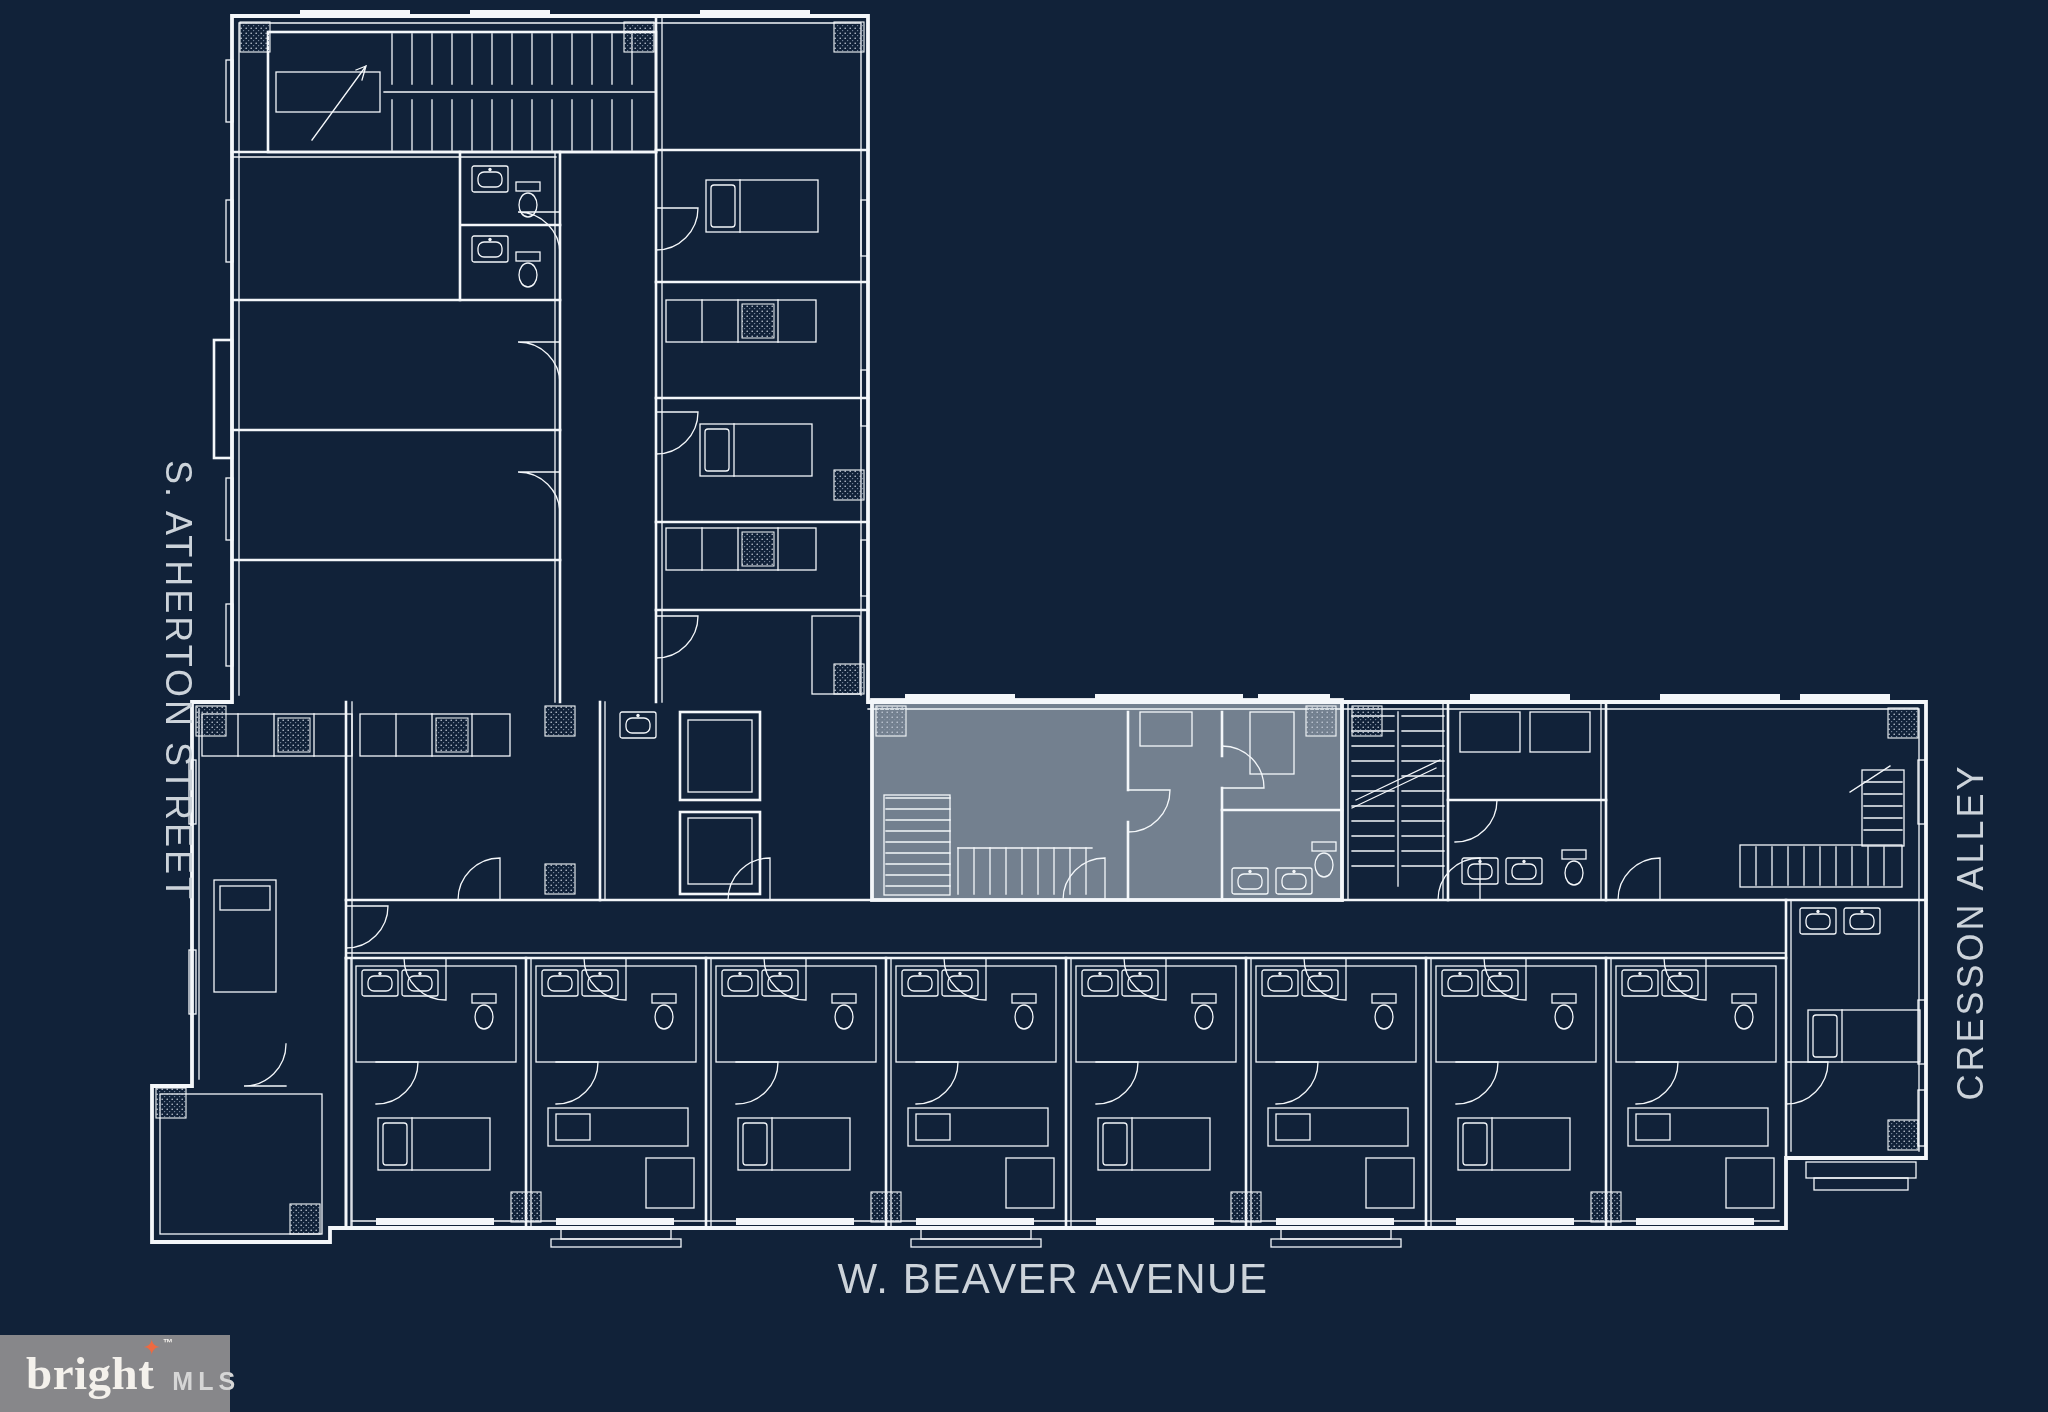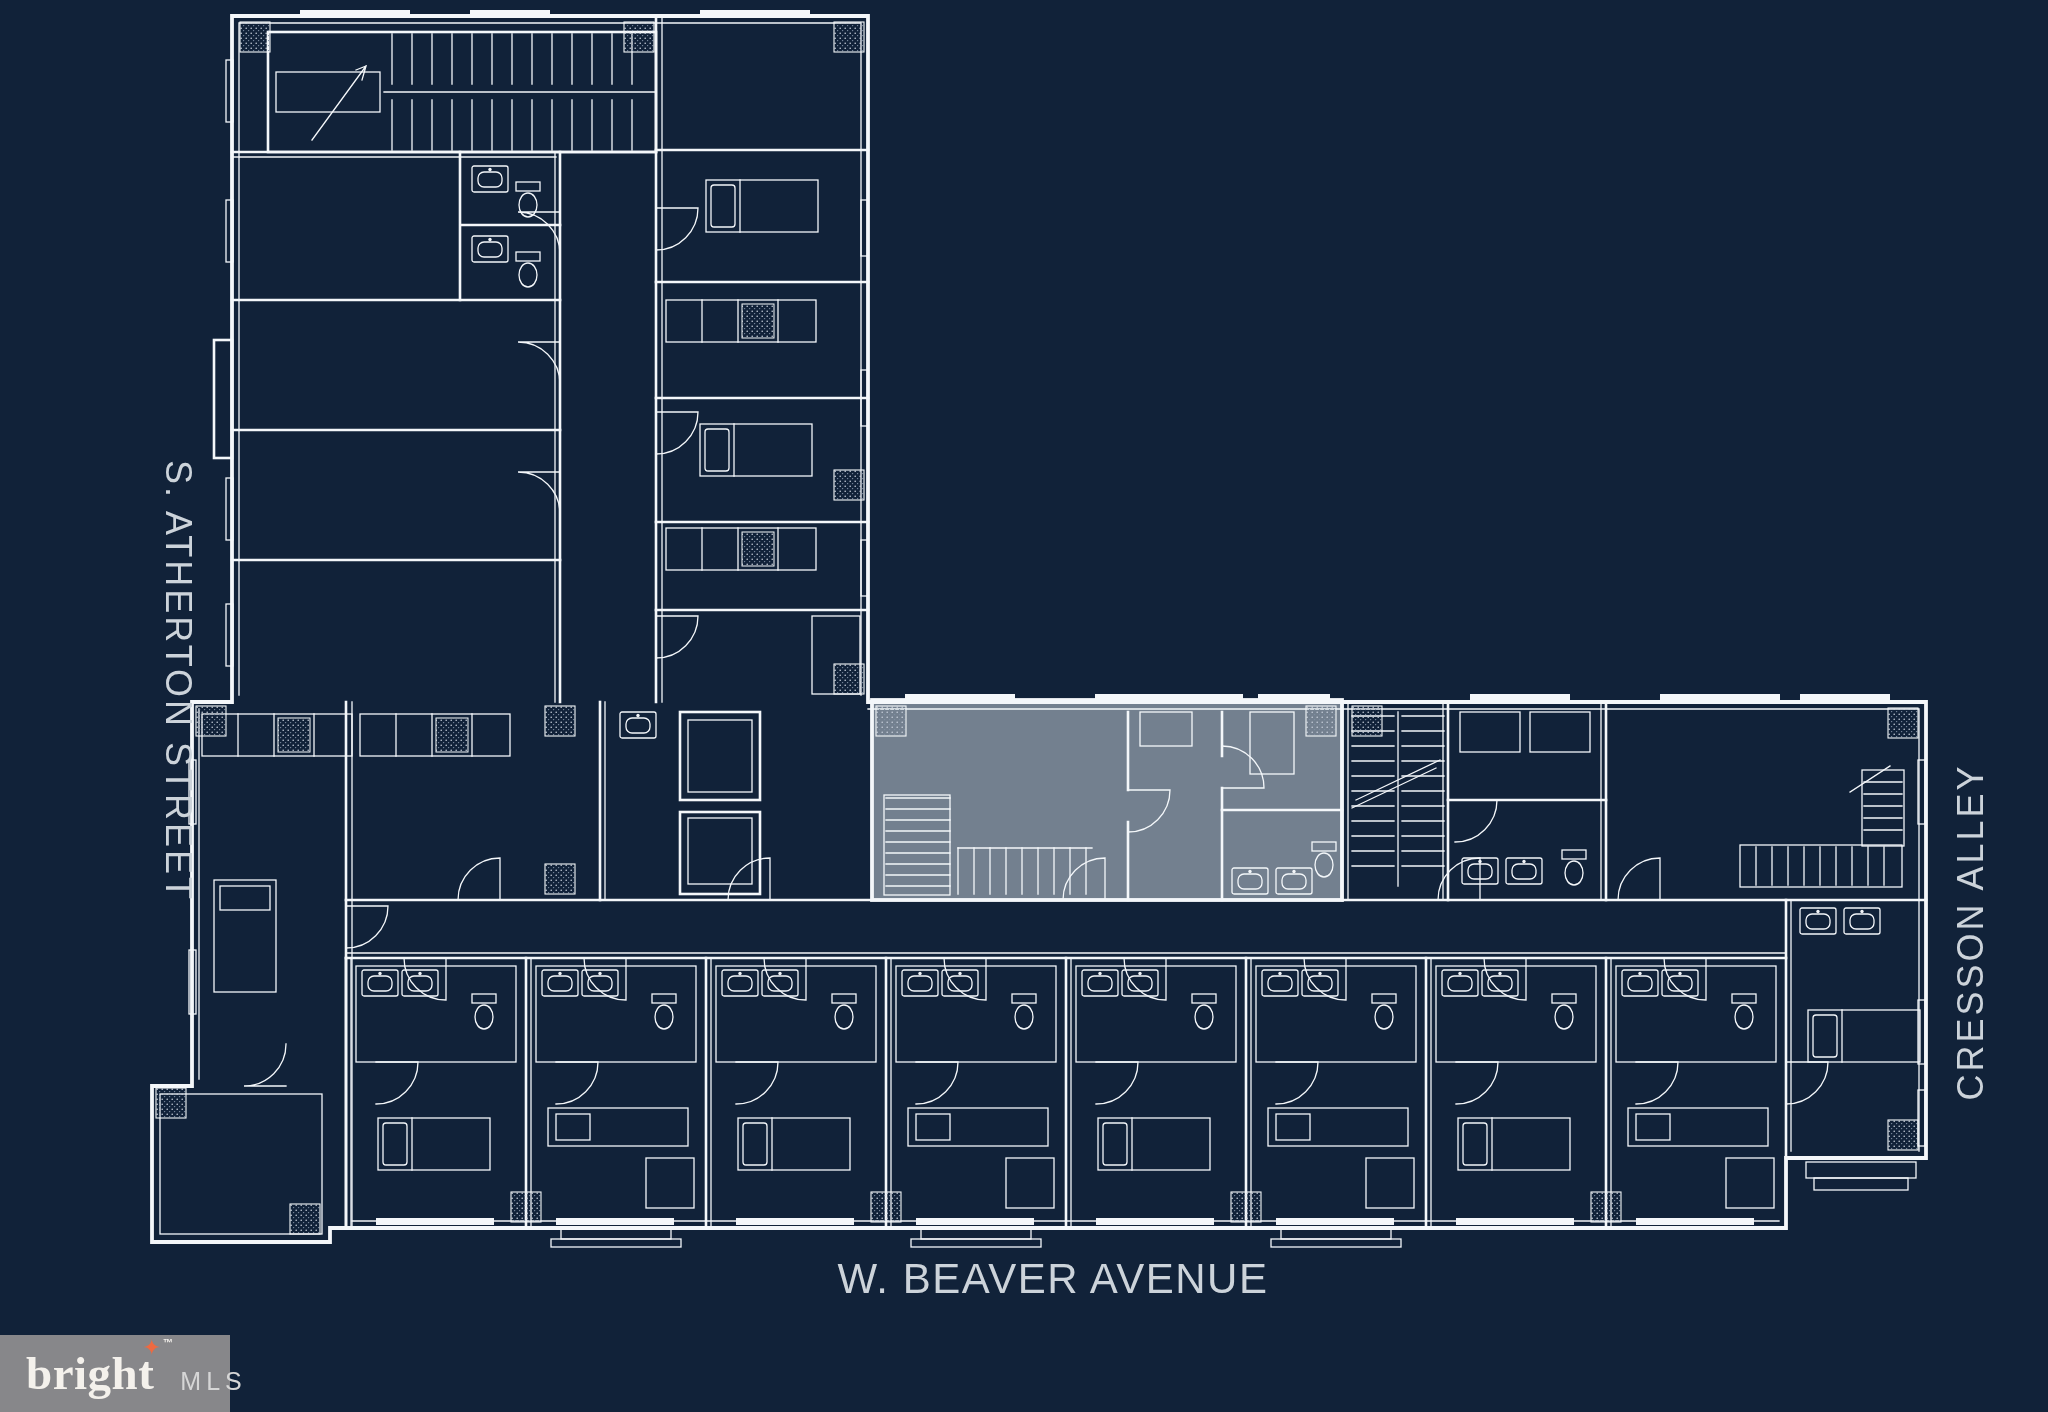--- a/index.html
+++ b/index.html
@@ -13,21 +13,21 @@
   .street{font-family:"Liberation Sans",sans-serif;fill:var(--label,#ccd3da);letter-spacing:3px;}
   .street-b{font-size:42px;letter-spacing:1.5px;}
   .street-v{font-size:36px;}
   .logo{position:absolute;left:0;top:1335px;width:230px;height:77px;background:var(--logo-bg,#87878a);
         display:flex;align-items:center;padding-left:26px;box-sizing:border-box;}
   .brand{font-family:"Liberation Serif",serif;font-weight:700;font-size:47px;line-height:1;
          color:var(--logo-text,#f4f1ec);position:relative;letter-spacing:0.5px;}
   .star{position:absolute;right:-7px;top:-13px;color:var(--logo-star,#ed6a41);font-size:22px;font-weight:400;}
   .tm{position:absolute;right:-19px;top:-12px;font-size:10px;color:var(--logo-text,#f4f1ec);font-family:"Liberation Sans",sans-serif;}
   .mls{font-family:"Liberation Sans",sans-serif;font-size:25px;color:var(--logo-mls,#d6d6d6);
-       letter-spacing:5px;margin-left:26px;margin-top:16px;}
+       letter-spacing:5px;margin-left:18px;margin-top:16px;font-weight:bold;}
 </style>
 </head>
 <body>
 
 <div class="stage">
 <svg width="2048" height="1412" viewBox="0 0 2048 1412">
   <defs>
     <pattern id="stip" patternUnits="userSpaceOnUse" width="5" height="5">
       <circle cx="1.2" cy="1.2" r="0.8" fill="#c7cfda"></circle>
       <circle cx="3.6" cy="3.6" r="0.7" fill="#7f8fa3"></circle>

